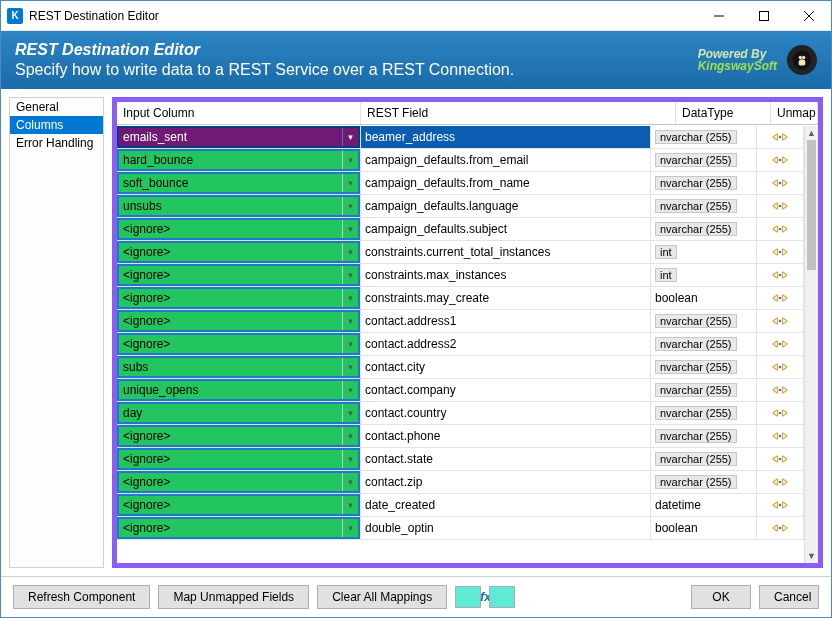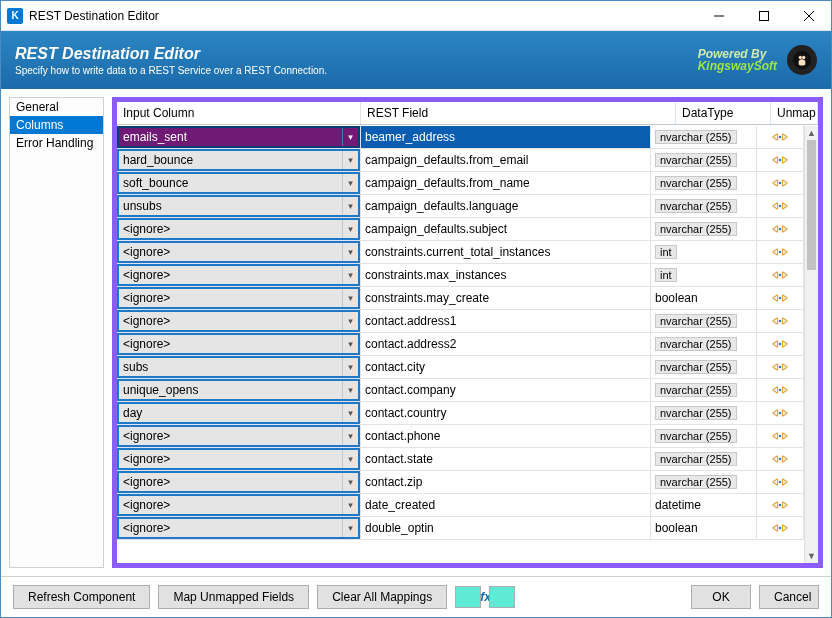--- a/index.html
+++ b/index.html
@@ -7,21 +7,21 @@
     .window { width: 832px; height: 618px; border: 1px solid #4a8bc5; display: flex; flex-direction: column; }
     .titlebar { height: 30px; background: #fff; display: flex; align-items: center; padding: 0 0 0 6px; border-bottom: 1px solid #e5e5e5; }
     .titlebar-icon { width: 16px; height: 16px; background: #0078d4; color: white; font-weight: bold; font-size: 10px; display: flex; align-items: center; justify-content: center; border-radius: 2px; margin-right: 6px; }
     .titlebar-text { flex: 1; font-size: 12px; color: #000; }
     .window-controls { display: flex; height: 100%; }
     .win-btn { width: 45px; height: 100%; display: flex; align-items: center; justify-content: center; cursor: pointer; }
     .win-btn svg { width: 10px; height: 10px; }
     .header-banner { height: 58px; background: linear-gradient(180deg, #2d85c4 0%, #1a6aa8 100%); color: #fff; padding: 8px 14px; display: flex; align-items: center; justify-content: space-between; }
     .header-left { display: flex; flex-direction: column; }
     .header-title { font-size: 16px; font-weight: bold; font-style: italic; }
-    .header-sub { font-size: 10px; margin-top: 2px; }
+    .header-sub { font-size: 16px; margin-top: 2px; }
     .header-logos { display: flex; align-items: center; gap: 10px; }
     .ks-logo { color: #9de24a; font-style: italic; font-size: 12px; font-weight: bold; line-height: 1; text-align: left; }
     .ks-logo .pb { font-size: 12px; color:#cfe8b0;}
     .mc-logo { width: 30px; height: 30px; background: #222; border-radius: 50%; display: flex; align-items: center; justify-content: center; color: #fff; font-size: 16px; }
     .body-area { flex: 1; display: flex; padding: 8px; gap: 8px; min-height: 0; }
     .sidebar { width: 95px; border: 1px solid #d0d0d0; background: #fdfdfd; }
     .sidebar-item { padding: 2px 6px; font-size: 12px; cursor: pointer; }
     .sidebar-item.selected { background: #0078d4; color: #fff; }
     .main-panel { flex: 1; display: flex; flex-direction: column; border: 0; min-height:0;}
     .toolbar-row { display: flex; align-items: center; gap: 6px; padding: 0 0 4px 0; }
@@ -37,21 +37,21 @@
     .col-rest { flex: 1; min-width: 0;}
     .col-datatype { width: 95px; }
     .col-unmap { width: 47px; text-align: center; }
     .table-body { position: absolute; top: 24px; bottom: 0; left: 0; right: 14px; overflow-y: auto; }
     .scroll-track { position:absolute; top:24px; right:0; width:14px; bottom:0; background:#f0f0f0; border-left:1px solid #e0e0e0;}
     .scroll-arrow { height:14px; width:100%; display:flex; align-items:center; justify-content:center; color:#606060; font-size:9px;}
     .scroll-thumb { position:absolute; left:2px; right:2px; top:14px; height:130px; background:#c2c2c2; border-radius:0;}
     .tr { display: flex; border-bottom: 1px solid #e0e4e8; height: 23px; align-items: stretch; }
     .td { border-right: 1px solid #e0e4e8; display: flex; align-items: center; padding: 0 4px; font-size: 12px; }
     .input-cell { width: 244px; padding: 0; }
-    .input-dropdown { width: 100%; height: 100%; border: 2px solid #1e79c8; display: flex; align-items: center; padding: 0 4px; background: #e5e5e5; justify-content: space-between; position: relative; }
+    .input-dropdown { width: 100%; height: 100%; border: 2px solid #1e79c8; display: flex; align-items: center; padding: 0 4px; background: #22c55e; justify-content: space-between; position: relative; }
     .input-dropdown.selected { background: #701a75; color: #fff; border-color:#083e78;}
     .dd-arrow { width: 16px; text-align: center; font-size: 9px; color: #555; border-left: 1px solid #c0c8d0; height: 100%; display: flex; align-items: center; justify-content: center; margin-right: -4px;}
     .input-dropdown.selected .dd-arrow { border-left-color:#3a7cbf; color:#fff;}
     .rest-cell { flex: 1; min-width:0;}
     .datatype-cell { width: 106px; }
     .datatype-chip { background: #e8e8e8; border: 1px solid #c8c8c8; padding: 0 4px; font-size: 11px; }
     .unmap-cell { width: 47px; justify-content: center; }
     .unmap-icon { width: 20px; height: 14px; display: flex; align-items: center; justify-content: center; }
     .unmap-icon svg { width: 18px; height: 12px;}
     .tr.selected .rest-cell { background: #0a5db0; color: #fff; }

